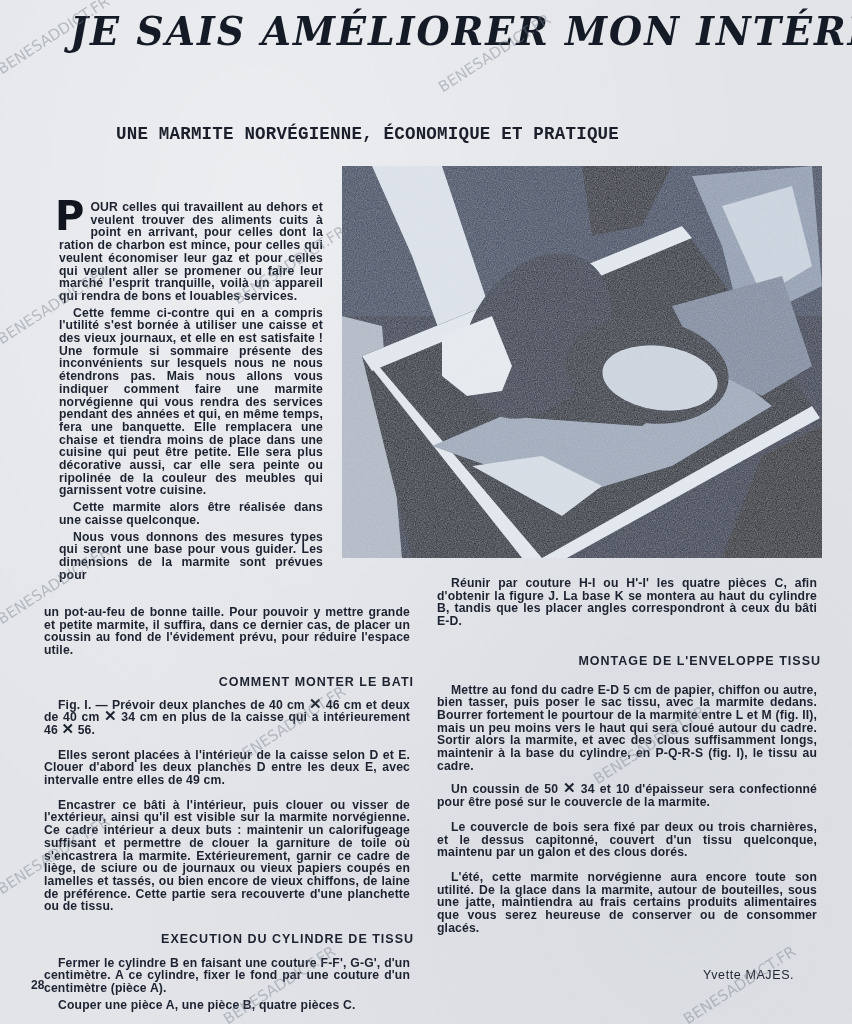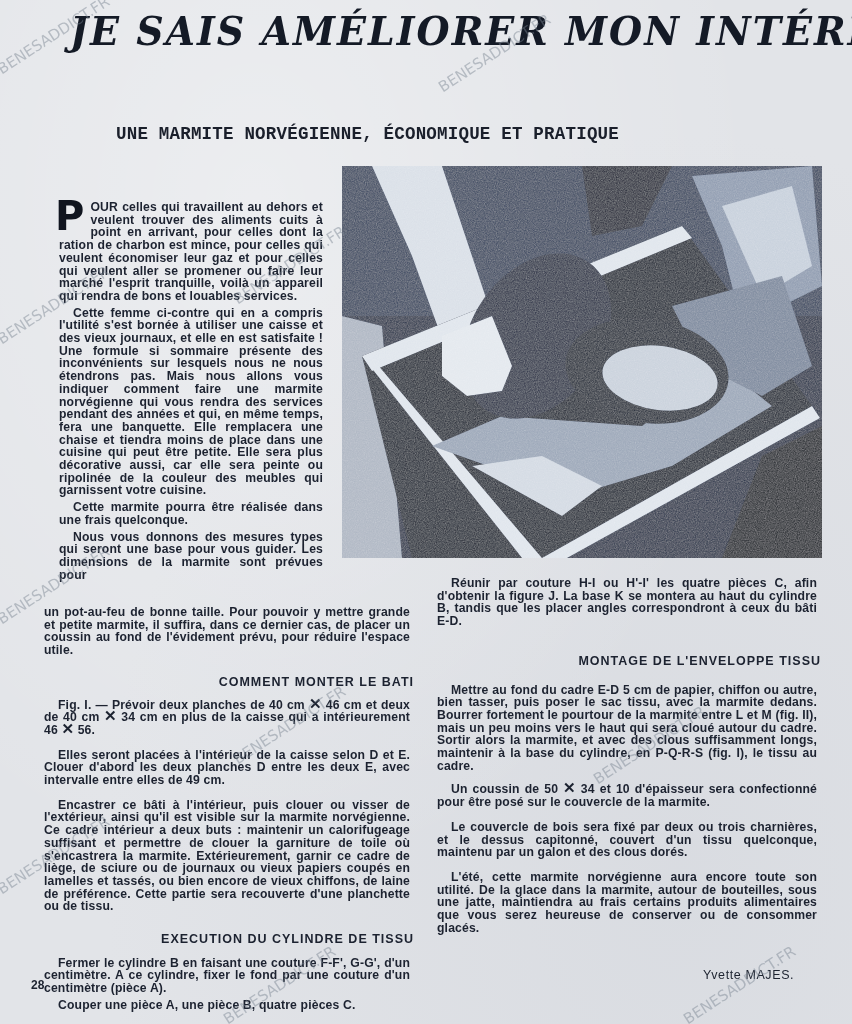--- a/index.html
+++ b/index.html
@@ -122,21 +122,21 @@
 
         <polygon points="420,290 480,260 480,392 380,392" fill="#141b28"></polygon>
       </g>
     </svg>
   </div>
 
   <div class="col col-left-top">
     <span class="dropcap">P</span>
     <p class="noindent">OUR celles qui travaillent au dehors et veulent trouver des aliments cuits à point en arrivant, pour celles dont la ration de charbon est mince, pour celles qui veulent économiser leur gaz et pour celles qui veulent aller se promener ou faire leur marché l'esprit tranquille, voilà un appareil qui rendra de bons et louables services.</p>
     <p>Cette femme ci-contre qui en a compris l'utilité s'est bornée à utiliser une caisse et des vieux journaux, et elle en est satisfaite ! Une formule si sommaire présente des inconvénients sur lesquels nous ne nous étendrons pas. Mais nous allons vous indiquer comment faire une marmite norvégienne qui vous rendra des services pendant des années et qui, en même temps, fera une banquette. Elle remplacera une chaise et tiendra moins de place dans une cuisine qui peut être petite. Elle sera plus décorative aussi, car elle sera peinte ou ripolinée de la couleur des meubles qui garnissent votre cuisine.</p>
-    <p>Cette marmite pourra être réalisée dans une frais quelconque.</p>
+    <p>Cette marmite alors être réalisée dans une caisse quelconque.</p>
     <p>Nous vous donnons des mesures types qui seront une base pour vous guider. Les dimensions de la marmite sont prévues pour</p>
   </div>
 
   <div class="col col-left-bottom" style="top:602px;">
     <p class="noindent">un pot-au-feu de bonne taille. Pour pouvoir y mettre grande et petite marmite, il suffira, dans ce dernier cas, de placer un coussin au fond de l'évidement prévu, pour réduire l'espace utile.</p>
     <div style="height:15px"></div>
     <h3>COMMENT MONTER LE BATI</h3>
     <div style="height:6px"></div>
     <p><span>Fig. I. — Prévoir deux planches de 40 cm</span> <span class="cross">✕</span> <span>46 cm et deux de 40 cm</span> <span class="cross">✕</span> <span>34 cm en plus de la caisse qui a intérieurement 46</span> <span class="cross">✕</span> <span>56.</span></p>
     <div style="height:4px"></div>

